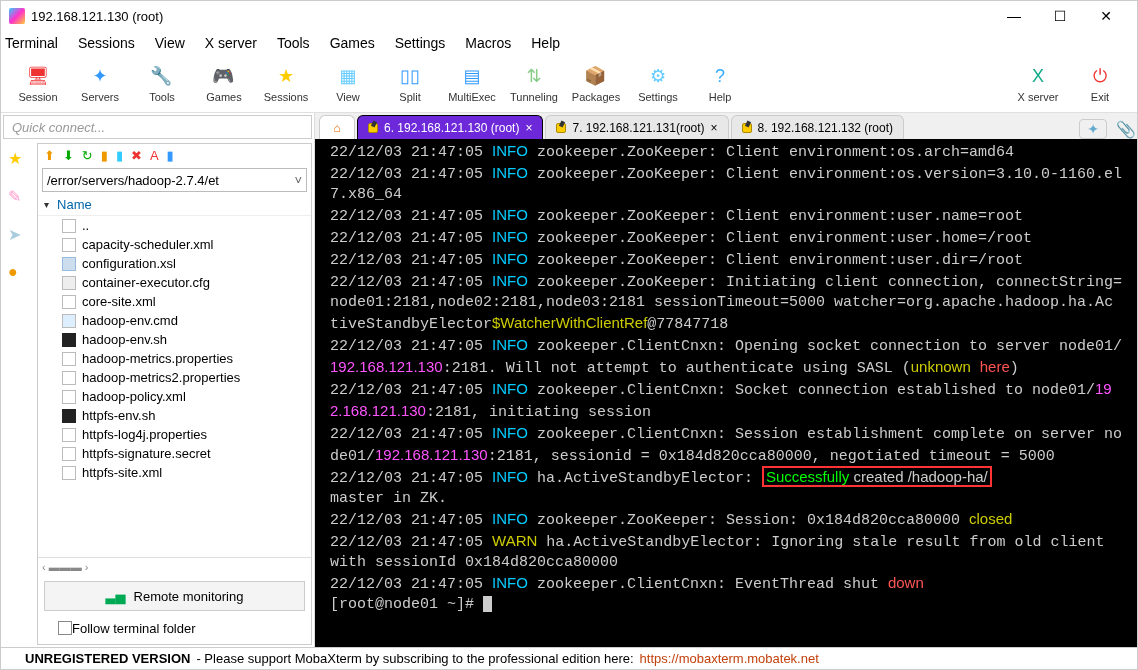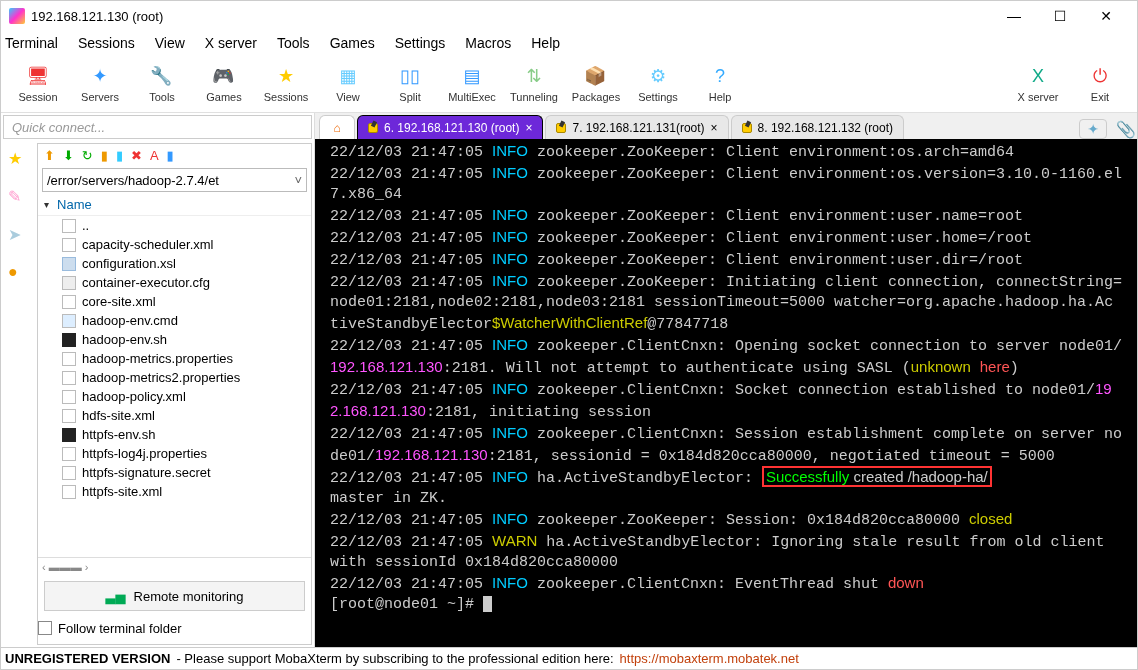--- a/index.html
+++ b/index.html
@@ -28,37 +28,37 @@
 .filelist .hdr { padding:3px 6px; color:#06a; border-bottom:1px solid #eee; display:flex; align-items:center; gap:8px;}
 .filelist .hdr::before{content:"▾"; color:#333; font-size:10px;}
 .filelist .row { padding:2px 6px 2px 24px; display:flex; align-items:center; gap:6px; white-space:nowrap; }
 .fi { width:14px; height:14px; display:inline-block; border:1px solid #bbb; background:#fff; }
 .fi.sh { background:#222; border-color:#222; }
 .fi.xsl { background:#cde; border-color:#9bd; }
 .fi.cfg { background:#eee; }
 .fi.cmd { background:#def; }
 .scrollx { height:18px; border-top:1px solid #ddd; display:flex; align-items:center; justify-content:flex-start; padding:0 4px; color:#888; font-size:11px;}
 .monbtn { margin:6px; height:30px; border:1px solid #ccc; background:#f4f4f4; display:flex; align-items:center; justify-content:center; gap:8px; font-size:13px; }
-.chkrow { margin:4px 0 8px; font-size:13px; display:flex; align-items:flex-start; gap:6px; }
+.chkrow { margin:4px 20px 8px; font-size:13px; display:flex; align-items:flex-start; }
 .chkbox{width:14px;height:14px;border:1px solid #888;}
 .rightcol { flex:1; display:flex; flex-direction:column; min-width:0; }
 .tabs { height:26px; display:flex; align-items:flex-end; background:#f0f0f0; padding-left:4px; gap:2px;}
 .tab { height:24px; padding:0 10px; font-size:12px; display:flex; align-items:center; gap:6px; border-radius:6px 6px 0 0; background:#e8e8e8; border:1px solid #ccc; border-bottom:none; max-width:210px; overflow:hidden; white-space:nowrap;}
 .tab.home{ width:36px; justify-content:center; background:#fff;}
 .tab.active { background:#6d28d9; color:#fff; border-color:#000;}
 .tab .x { margin-left:auto; font-size:12px; }
 .tab .dot{width:10px;height:10px;background:#fc0;border:1px solid #a80;border-radius:2px;position:relative;}
 .tab .dot::after{content:"";position:absolute;left:3px;top:-3px;width:4px;height:6px;background:#333;transform:rotate(25deg);}
 .tabs .add{margin-left:auto; width:28px; height:20px; border:1px solid #ccc; border-radius:4px; display:flex;align-items:center;justify-content:center;color:#6ac;font-size:14px;margin-right:6px;}
 .clip{width:22px;display:flex;align-items:center;justify-content:center;color:#48c;font-size:16px;}
 .term { flex:1; background:#000; color:#ccc; font-family:Consolas,"Courier New",monospace; font-size:15px; line-height:20px; padding:2px 15px; overflow:hidden; white-space:pre-wrap; word-break:break-all;}
 .term .info{color:#0cf;} .term .warn{color:#cc0;} .term .mag{color:#f5f;} .term .yel{color:#cc0;} .term .grn{color:#0f0;} .term .red{color:#f55;}
 .term .boxed{border:2px solid #f33; padding:0 2px;}
 .term .cur{display:inline-block;width:9px;height:16px;background:#ccc;vertical-align:middle;}
-.footer { height:22px; border-top:1px solid #ccc; font-size:13px; display:flex; align-items:center; padding:0 4px; gap:6px;}
+.footer { height:22px; border-top:1px solid #ccc; font-size:13px; display:flex; align-items:center; padding:0 24px; gap:6px;}
 .footer a{color:#c2410c;}
 </style>
 </head>
 <body>
 
 <div class="titlebar">
   <div class="ico"></div>
   <span>192.168.121.130 (root)</span>
   <div class="spacer"></div>
   <div class="winbtn">—</div>
@@ -202,24 +202,20 @@
                 <span class="fi xml"></span>
                 <span>hadoop-metrics.properties</span>
               </div>
               <div class="row">
                 <span class="fi xml"></span>
                 <span>hadoop-metrics2.properties</span>
               </div>
               <div class="row">
                 <span class="fi xml"></span>
                 <span>hadoop-policy.xml</span>
-              </div>
-              <div class="row">
-                <span class="fi xml"></span>
-                <span>hdfs-site.xml</span>
               </div>
               <div class="row">
                 <span class="fi sh"></span>
                 <span>httpfs-env.sh</span>
               </div>
               <div class="row">
                 <span class="fi xml"></span>
                 <span>httpfs-log4j.properties</span>
               </div>
               <div class="row">

